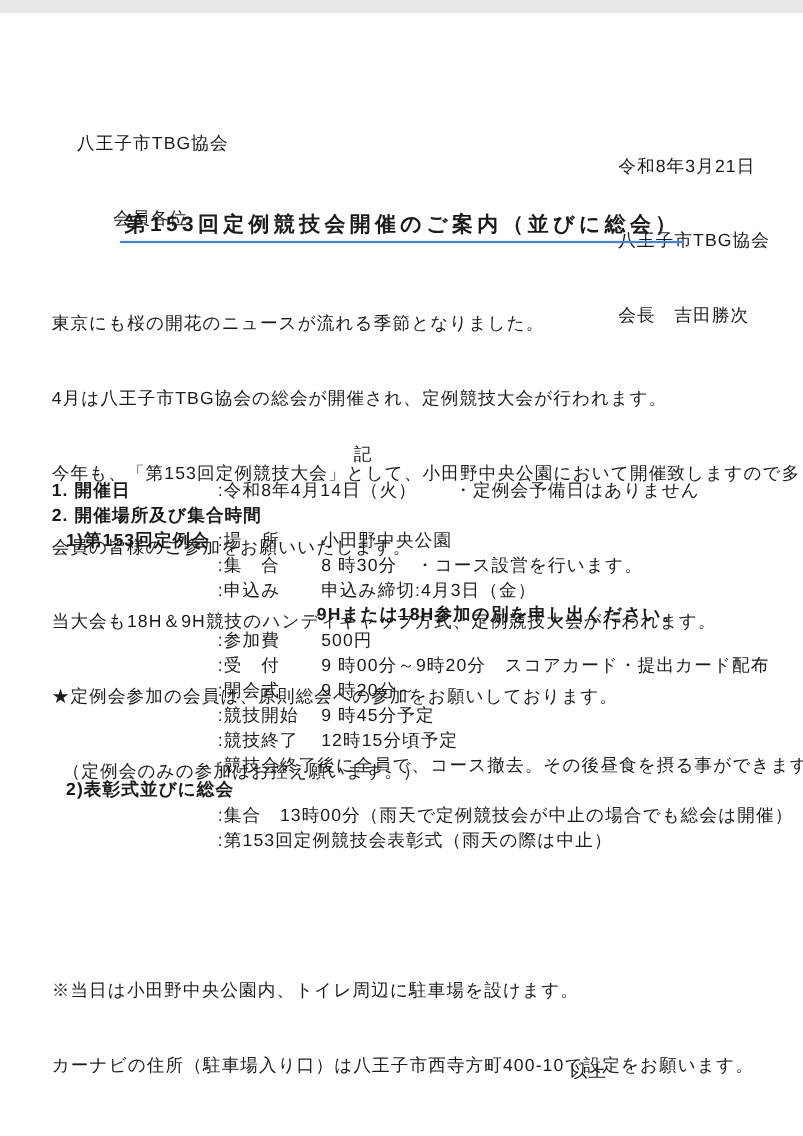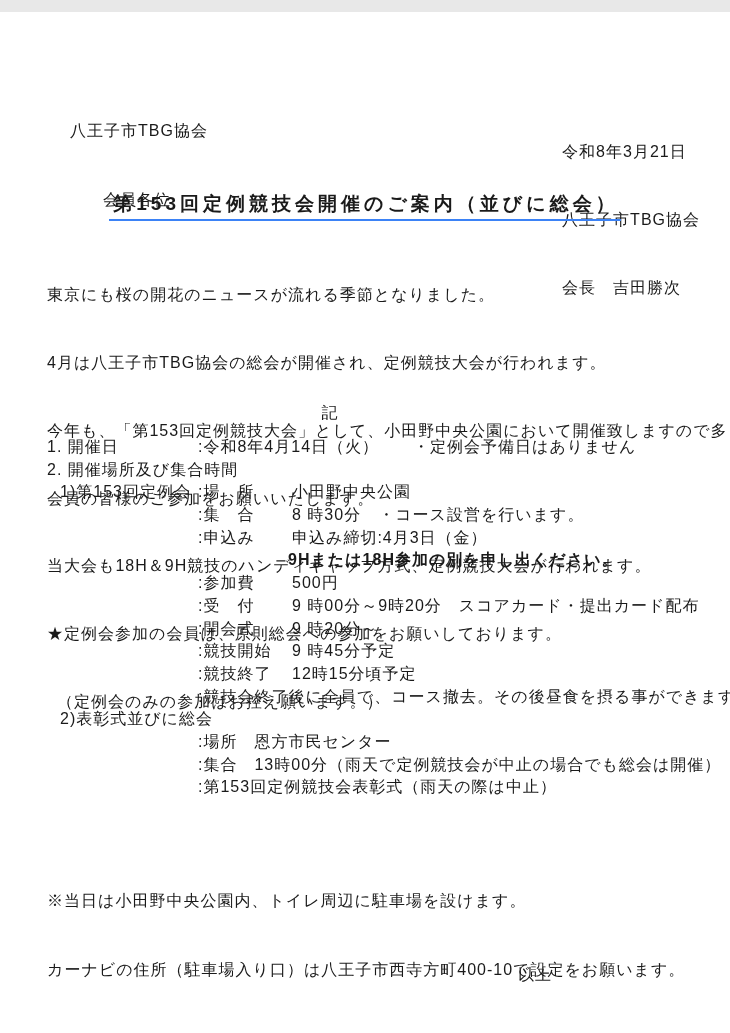--- a/index.html
+++ b/index.html
@@ -23,21 +23,21 @@
     font-size:19px;font-weight:bold;letter-spacing:4px;
     border-bottom:2px solid #3b82f6;
     padding:0 2px 2px 4px;
     white-space:pre;
   }
   .intro{position:absolute;left:47px;top:227px;width:668px;line-height:22.6px;white-space:pre;}
   .intro .indent1{padding-left:10px;}
   .record{position:absolute;left:47px;top:391px;width:566px;text-align:center;white-space:pre;}
   .schedule{position:absolute;left:47px;top:424px;width:676px;}
   .row{height:22.7px;line-height:22.7px;white-space:pre;}
-  .c-item{display:inline-block;width:151px;vertical-align:top;}
+  .c-item{display:inline-block;width:151px;vertical-align:top;font-weight:bold;}
   .c-item.sub{padding-left:13px;box-sizing:border-box;}
   .c-key{display:inline-block;width:94px;vertical-align:top;}
   .c-cont{padding-left:241px;font-weight:bold;}
   .notes{position:absolute;left:47px;top:833px;width:676px;line-height:22.7px;white-space:pre;}
   .footer{position:absolute;left:518px;top:905px;line-height:23px;white-space:pre;}
 </style>
 </head>
 <body>
 
 <div class="page">
@@ -76,21 +76,20 @@
     <div class="row"><span class="c-item"></span><span class="c-key">:集　合</span><span>8 時30分　・コース設営を行います。</span></div>
     <div class="row"><span class="c-item"></span><span class="c-key">:申込み</span><span>申込み締切:4月3日（金）</span></div>
     <div class="row"><span class="c-cont">9Hまたは18H参加の別を申し出ください。</span></div>
     <div class="row"><span class="c-item"></span><span class="c-key">:参加費</span><span>500円</span></div>
     <div class="row"><span class="c-item"></span><span class="c-key">:受　付</span><span>9 時00分～9時20分　スコアカード・提出カード配布</span></div>
     <div class="row"><span class="c-item"></span><span class="c-key">:開会式</span><span>9 時20分～</span></div>
     <div class="row"><span class="c-item"></span><span class="c-key">:競技開始</span><span>9 時45分予定</span></div>
     <div class="row"><span class="c-item"></span><span class="c-key">:競技終了</span><span>12時15分頃予定</span></div>
     <div class="row"><span class="c-item"></span><span>:競技会終了後に全員で、コース撤去。その後昼食を摂る事ができます。</span></div>
     <div class="row"><span class="c-item sub">2)表彰式並びに総会</span></div>
-    <div class="row"><span class="c-item"></span><span>:場所　恩方市民センター</span></div>
     <div class="row"><span class="c-item"></span><span>:集合　13時00分（雨天で定例競技会が中止の場合でも総会は開催）</span></div>
     <div class="row"><span class="c-item"></span><span>:第153回定例競技会表彰式（雨天の際は中止）</span></div>
   </div>
 
   <div class="notes">
     <div>※当日は小田野中央公園内、トイレ周辺に駐車場を設けます。</div>
     <div>カーナビの住所（駐車場入り口）は八王子市西寺方町400-10で設定をお願います。</div>
   </div>
 
   <div class="footer">

